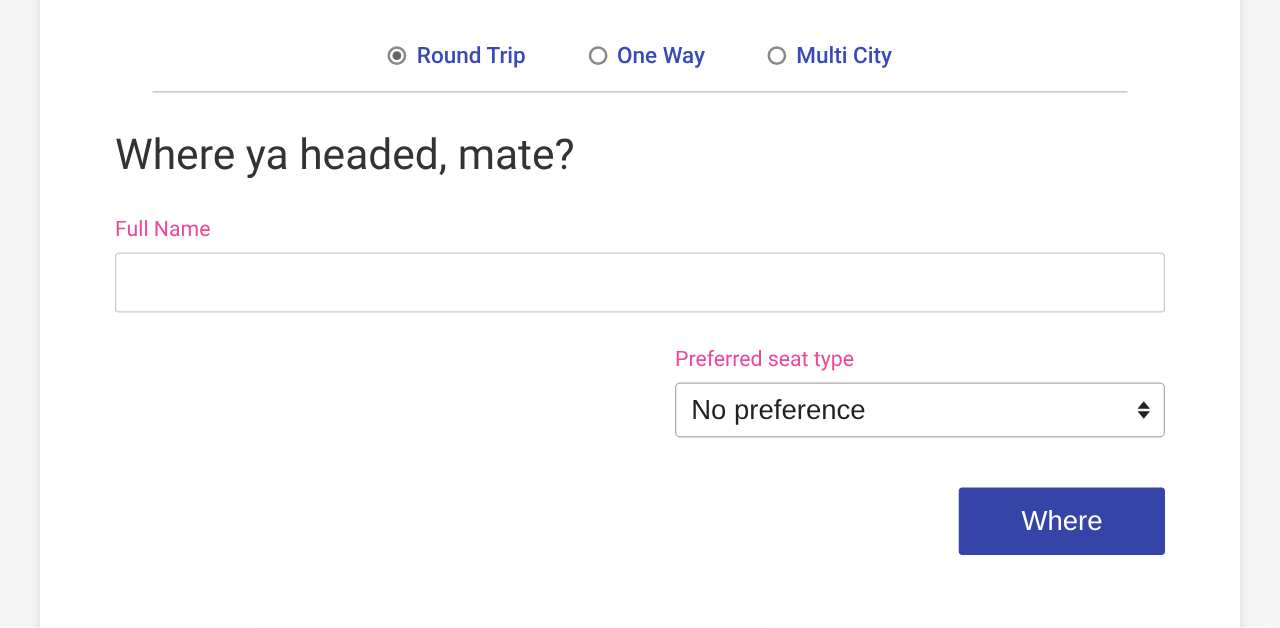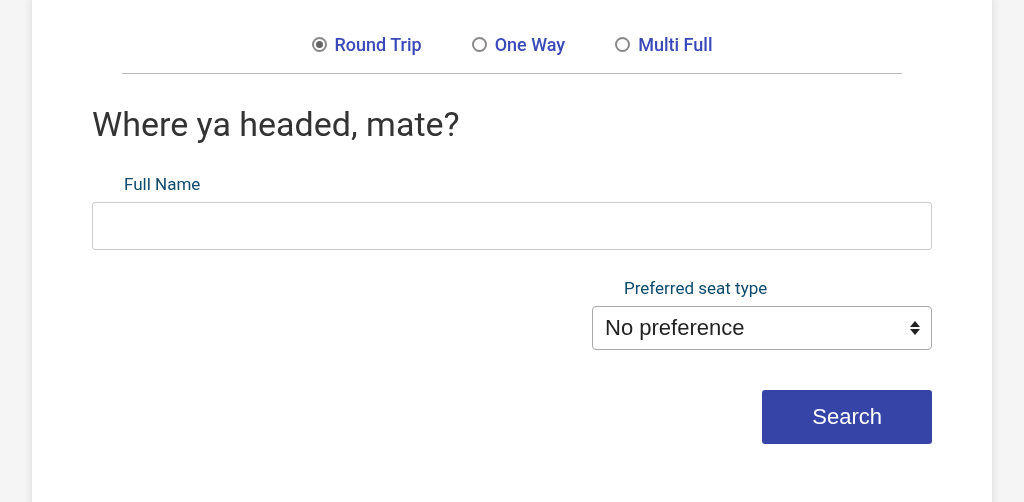--- a/index.html
+++ b/index.html
@@ -64,26 +64,25 @@
       margin: 0 30px 30px 30px;
     }
     .heading {
       text-align: left;
       font-size: 34px;
       font-weight: 400;
       color: #333;
       margin-bottom: 30px;
     }
     .field-label {
-      color: #0c4a6e;
+      color: #ec4899;
       font-size: 17px;
       font-weight: 400;
       margin-bottom: 8px;
       display: block;
-      margin-left: 32px;
     }
     .text-input {
       width: 100%;
       height: 48px;
       border: 1px solid #ccc;
       border-radius: 3px;
       padding: 0 12px;
       font-size: 18px;
       margin-bottom: 28px;
     }
@@ -95,21 +94,21 @@
       flex-direction: column;
     }
     .seat-group {
       flex: 0 0 auto;
     }
     .select-wrap {
       position: relative;
       display: inline-block;
     }
     .seat-select {
-      width: 340px;
+      width: 392px;
       height: 44px;
       border: 1px solid #aaa;
       border-radius: 4px;
       padding: 0 40px 0 12px;
       font-size: 22px;
       color: #222;
       background: #ffffff;
       appearance: none;
       -webkit-appearance: none;
       cursor: pointer;
@@ -158,21 +157,21 @@
     <label class="radio-option">
       <span class="radio-circle checked"></span>
       <span class="radio-label">Round Trip</span>
     </label>
     <label class="radio-option">
       <span class="radio-circle"></span>
       <span class="radio-label">One Way</span>
     </label>
     <label class="radio-option">
       <span class="radio-circle"></span>
-      <span class="radio-label">Multi Full</span>
+      <span class="radio-label">Multi City</span>
     </label>
   </div>
 
   <hr class="divider">
 
   <h1 class="heading">Where ya headed, mate?</h1>
 
   <div>
     <label class="field-label">Full Name</label>
     <input type="text" class="text-input" value="" style="">
@@ -185,16 +184,16 @@
         <select class="seat-select">
           <option>No preference</option>
         </select>
         <span class="select-arrows">
           <span class="up"></span>
           <span class="down"></span>
         </span>
       </div>
     </div>
 
-    <button class="search-btn">Search</button>
+    <button class="search-btn">Where</button>
   </div>
 
 </div>
 
 </body></html>

